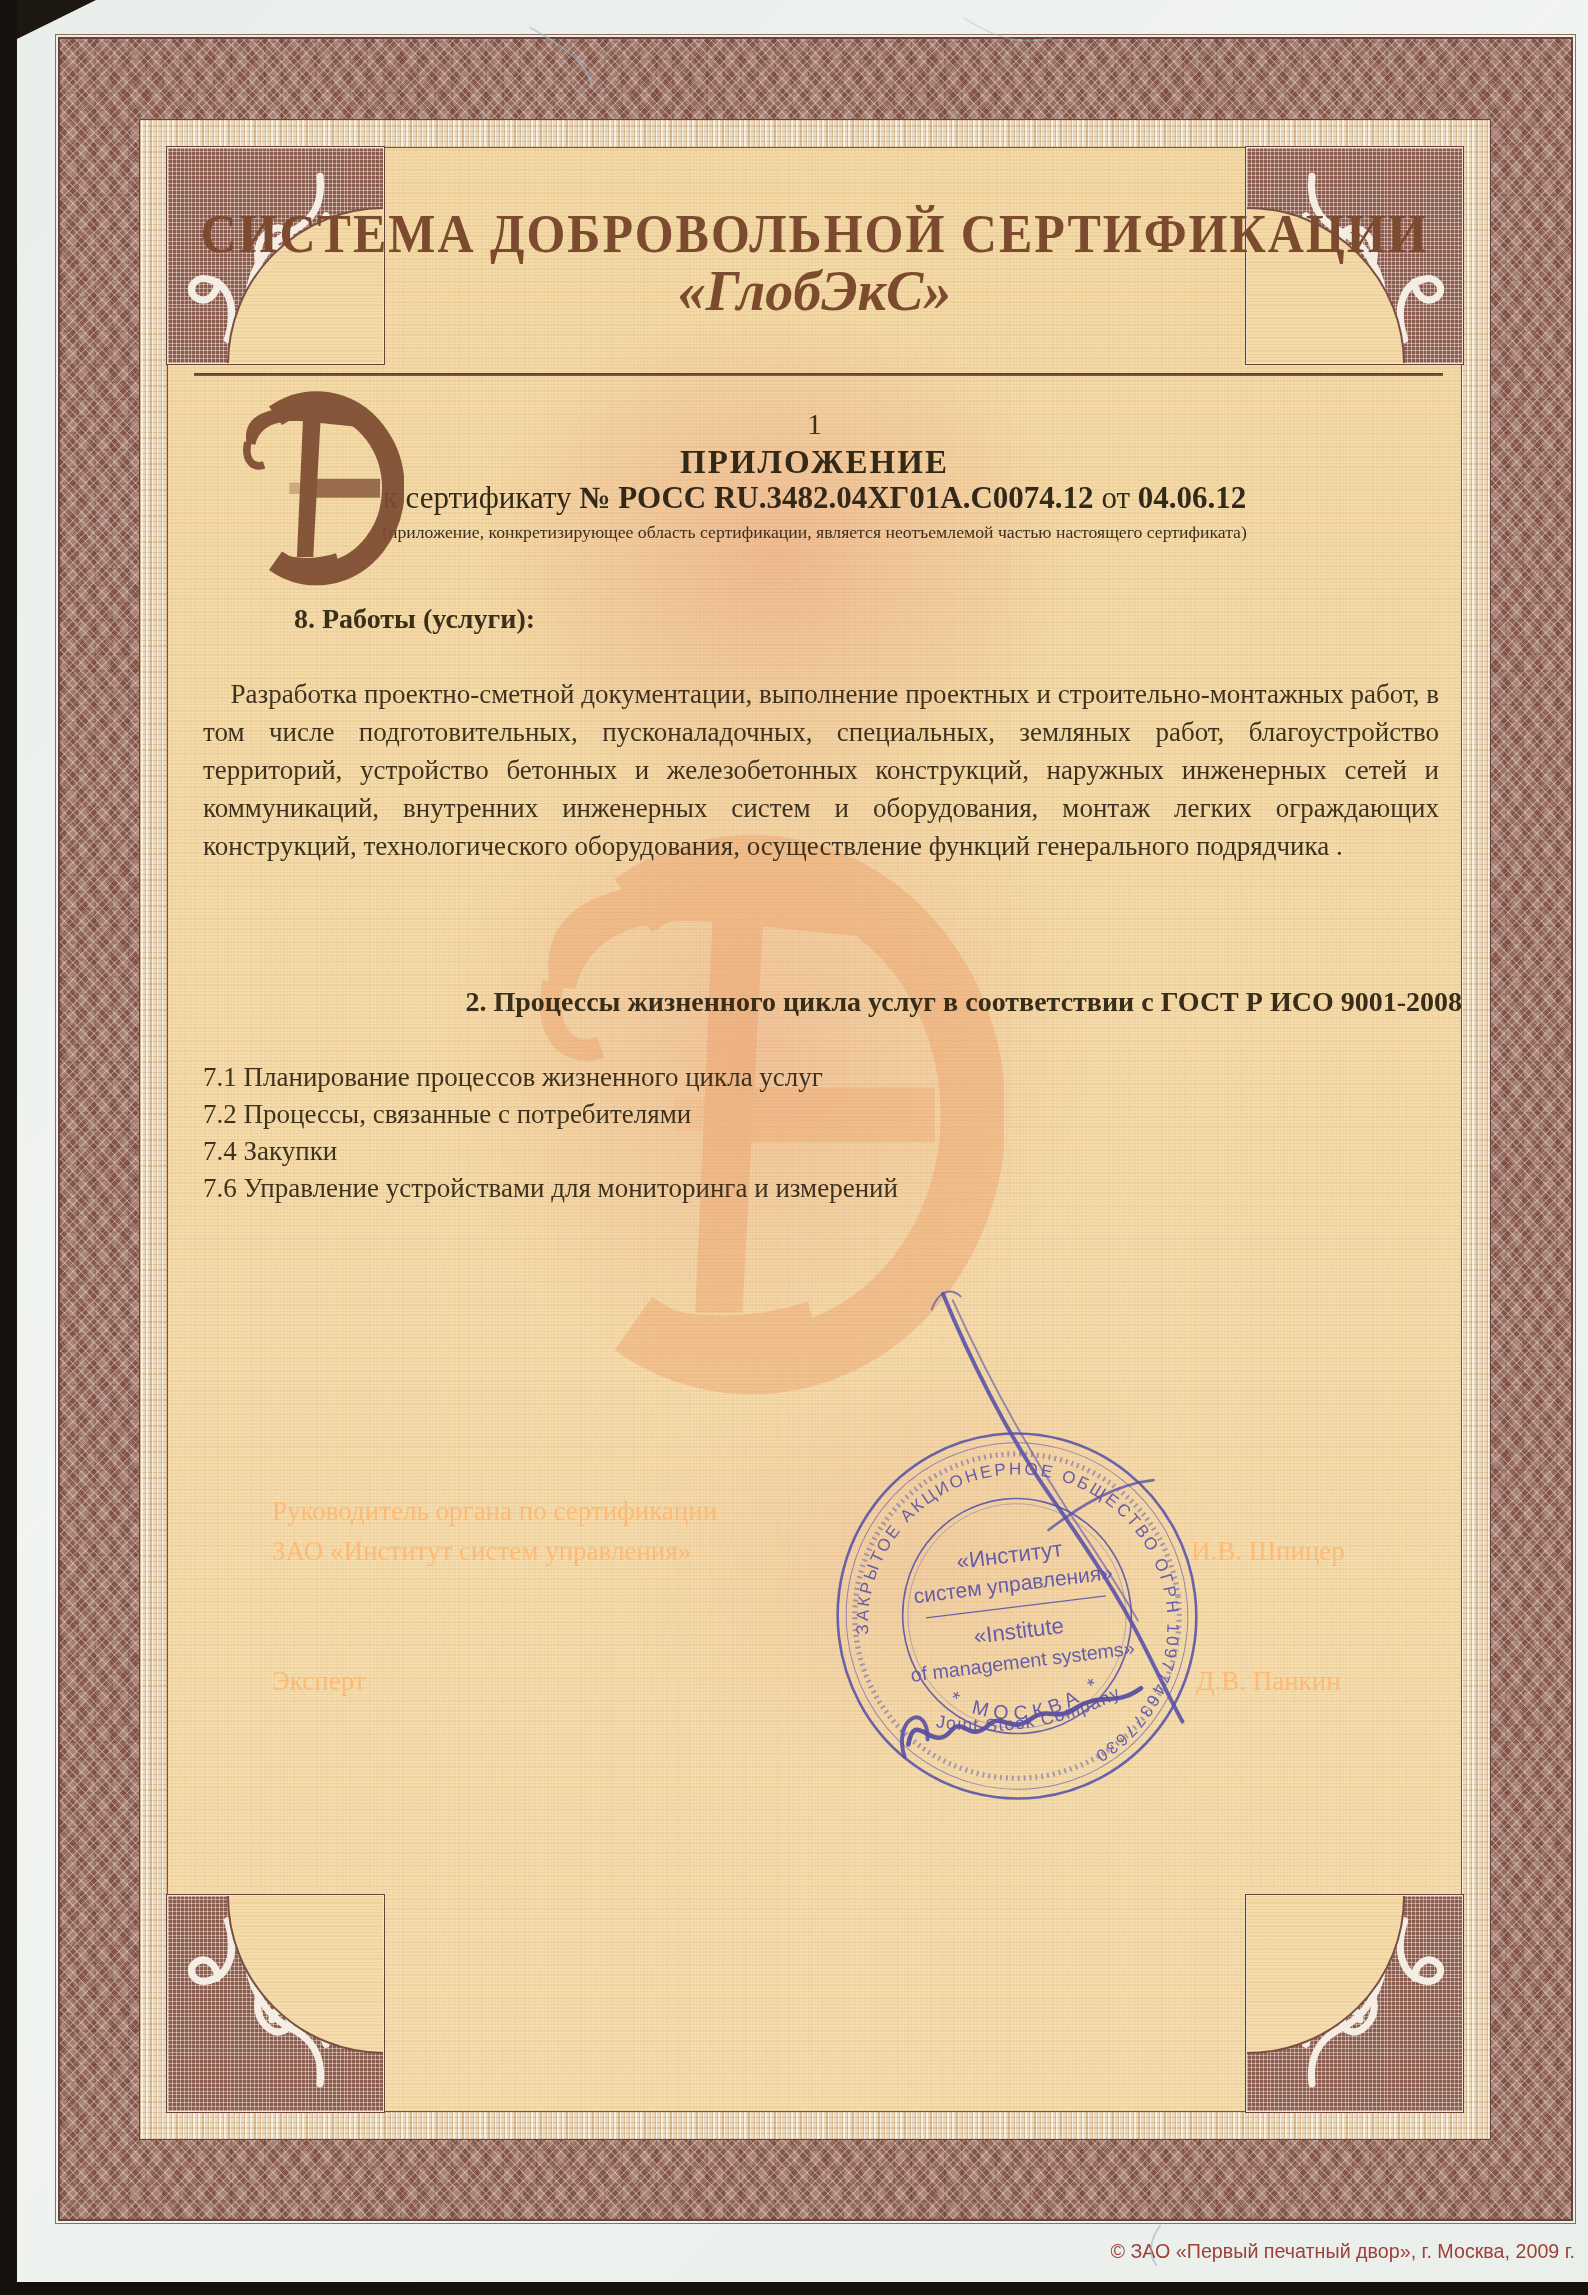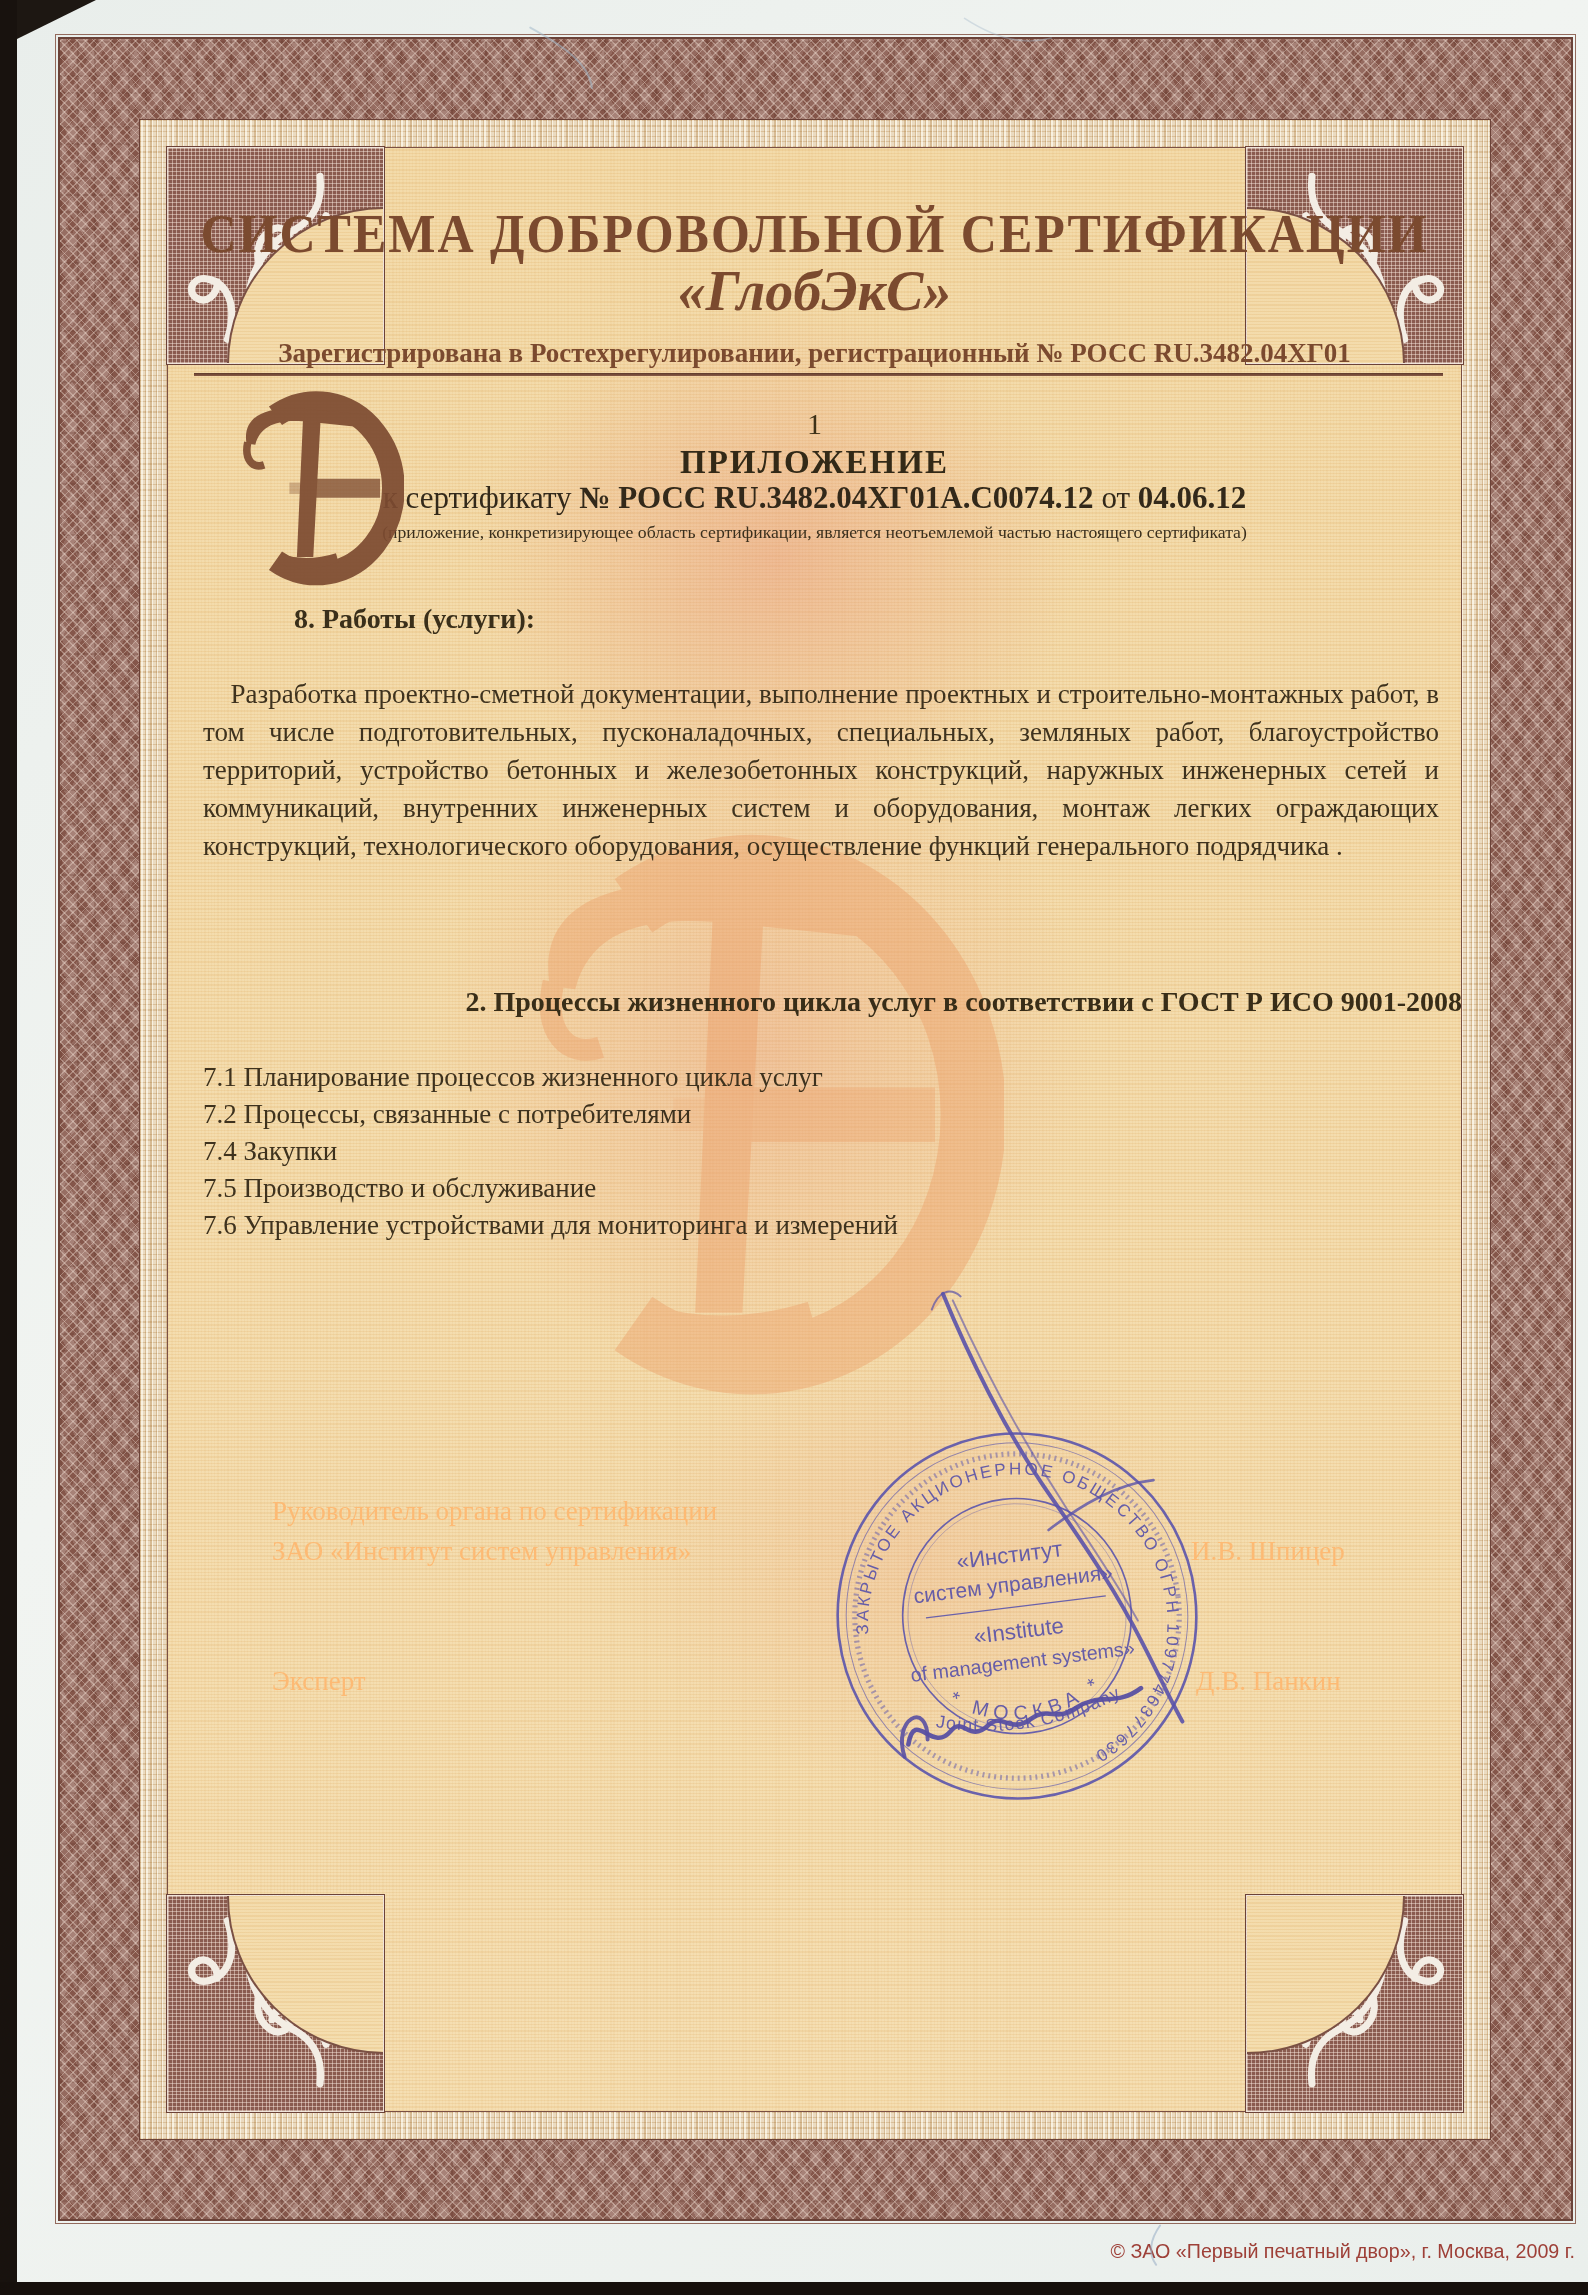--- a/index.html
+++ b/index.html
@@ -159,21 +159,20 @@
 </div>
 
 <svg class="abs wmark" viewBox="0 0 300 350" preserveAspectRatio="xMidYMid meet">
     <use href="#monogram-g"></use>
   </svg>
 
 <div class="abs content">
 
   <div class="abs ctr t-sys">СИСТЕМА ДОБРОВОЛЬНОЙ СЕРТИФИКАЦИИ</div>
   <div class="abs ctr t-brand">«ГлобЭкС»</div>
-  <div class="abs ctr t-reg">Зарегистрирована в Ростехрегулировании, регистрационный № РОСС RU.3482.04ХГ01</div>
   <div class="abs rule"></div>
 
   <svg class="abs logo" viewBox="0 0 300 350" preserveAspectRatio="xMidYMid meet">
       <use href="#monogram-g"></use>
     </svg>
 
   <div class="abs ctr t-num">1</div>
   <div class="abs ctr t-pril">ПРИЛОЖЕНИЕ</div>
   <div class="abs ctr t-cert">
     <span>к сертификату</span>
@@ -184,21 +183,20 @@
   <div class="abs ctr t-note">(приложение, конкретизирующее область сертификации, является неотъемлемой частью настоящего сертификата)</div>
 
   <div class="abs t-h1">8. Работы (услуги):</div>
   <div class="abs t-para">Разработка проектно-сметной документации, выполнение проектных и строительно-монтажных работ, в том числе подготовительных, пусконаладочных, специальных, земляных работ, благоустройство территорий, устройство бетонных и железобетонных конструкций, наружных инженерных сетей и коммуникаций, внутренних инженерных систем и оборудования, монтаж легких ограждающих конструкций, технологического оборудования, осуществление функций генерального подрядчика .</div>
 
   <div class="abs ctr t-h2">2. Процессы жизненного цикла услуг в соответствии с ГОСТ Р ИСО 9001-2008</div>
   <div class="abs t-list">
     <div>7.1 Планирование процессов жизненного цикла услуг</div>
     <div>7.2 Процессы, связанные с потребителями</div>
     <div>7.4 Закупки</div>
-    <div>7.5 Производство и обслуживание</div>
     <div>7.6 Управление устройствами для мониторинга и измерений</div>
   </div>
 
   <div class="abs t-sig s1">Руководитель органа по сертификации</div>
   <div class="abs t-sig s2">ЗАО «Институт систем управления»</div>
   <div class="abs t-sig n1">И.В. Шпицер</div>
   <div class="abs t-sig s3">Эксперт</div>
   <div class="abs t-sig n2">Д.В. Панкин</div>
 
   <div class="abs t-copy">© ЗАО «Первый печатный двор», г. Москва, 2009 г.</div>

